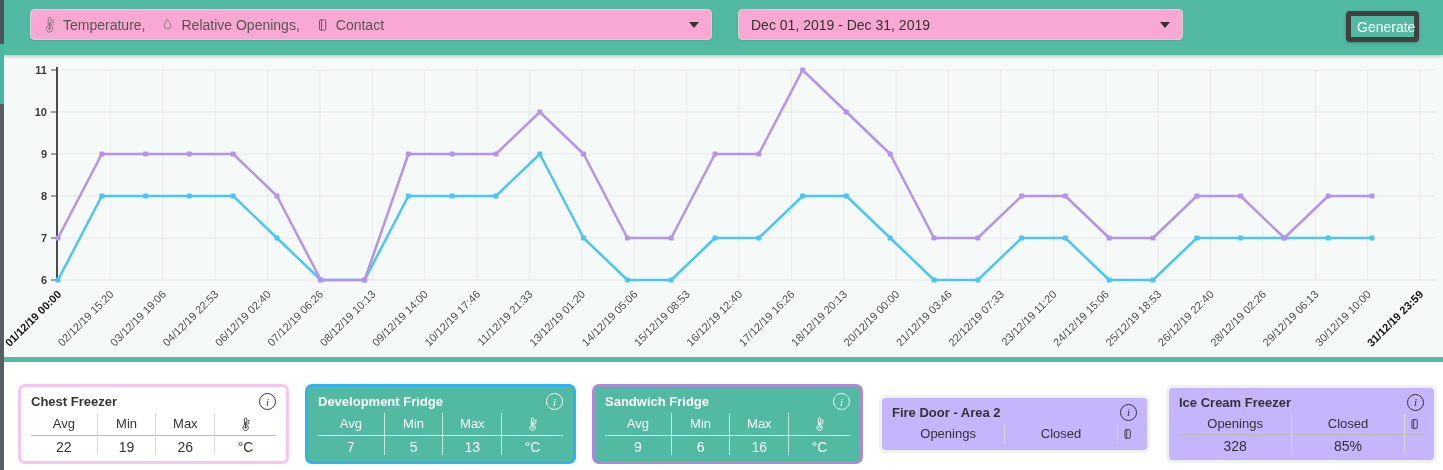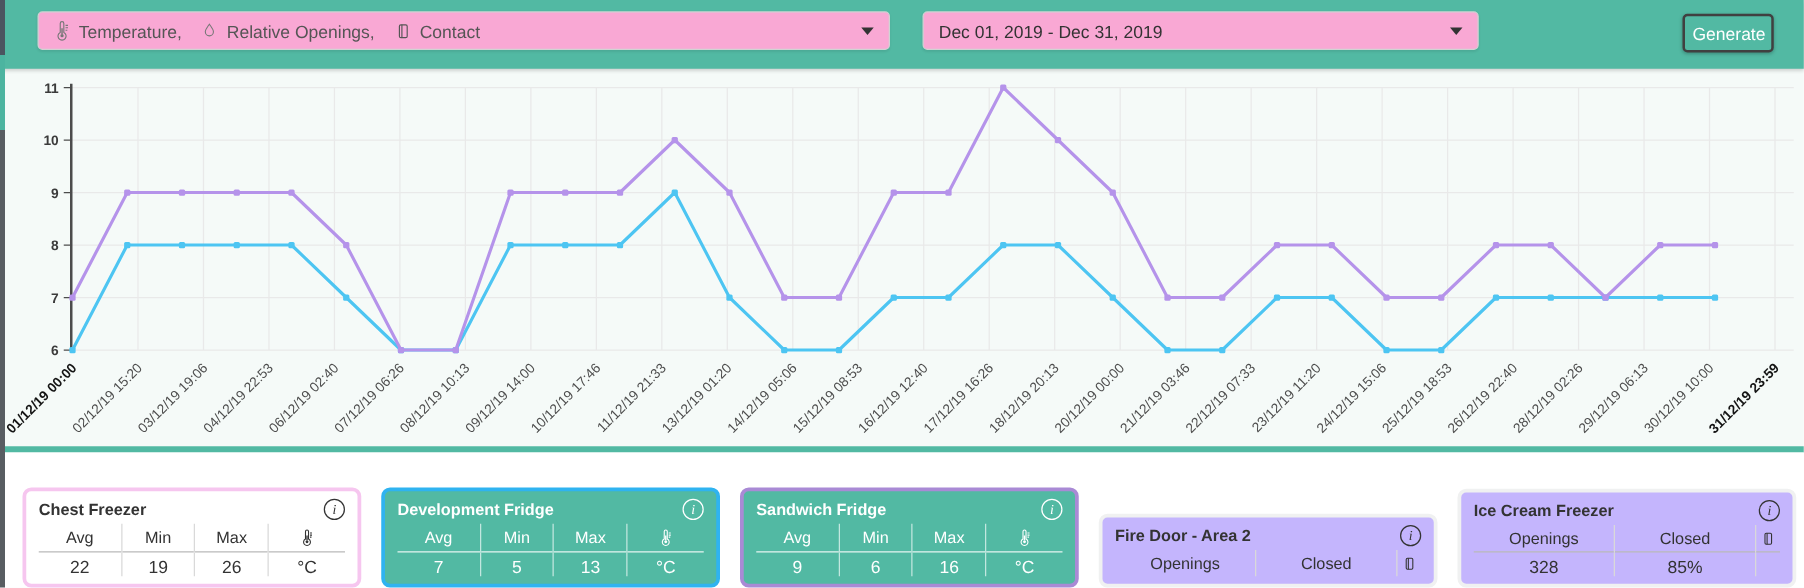--- a/index.html
+++ b/index.html
@@ -26,38 +26,38 @@
   }
   .dropdown.sensors{left:30px;width:682px;}
   .dropdown.dates{left:738px;width:445px;color:#333;}
   .dd-item{display:flex;align-items:center;margin-right:16px;white-space:nowrap;}
   .dd-item .ico{margin-right:7px;display:inline-flex;color:#777;}
   .caret{width:0;height:0;border-left:5px solid transparent;border-right:5px solid transparent;
     border-top:6px solid #333;margin-left:auto;}
   .generate-btn{
     position:absolute;left:1346px;top:11px;width:73px;height:31px;
     background:#52b9a3;color:#fff;font-size:14px;font-family:"Liberation Sans",sans-serif;
-    border:2px solid #404040;border-radius:4px;cursor:pointer;
+    border:5px solid #404040;border-radius:4px;cursor:pointer;
     box-shadow:0 1px 3px rgba(0,0,0,.25);
   }
 
   
   .chart-panel{
     position:absolute;left:0;top:55px;width:1443px;height:302px;
     background:#f5faf8;
   }
   .chart-baseline{
     position:absolute;left:0;top:357px;width:1443px;height:5px;background:#52b9a3;
   }
   #chart-svg{position:absolute;left:0;top:0;}
 
   
   .cards{
     position:absolute;left:0;top:362px;width:1443px;height:108px;background:#ffffff;
-    display:flex;align-items:flex-end;padding:16px 0 0 18px;box-sizing:border-box;gap:16px;
+    display:flex;align-items:center;padding:16px 0 0 18px;box-sizing:border-box;gap:16px;
   }
   .card{
     width:271px;box-sizing:border-box;border:3px solid transparent;border-radius:7px;
     padding:6px 10px 6px;background:#fff;color:#333;
   }
   .card--pink{border-color:#f6c6ef;background:#ffffff;}
   .card--blue{border-color:#2fb3f0;background:#52b9a3;color:#fff;}
   .card--purple{border-color:#a98ad5;background:#52b9a3;color:#fff;}
   .card--plain{border-color:#f0f1f1;background:#c4b5fd;}
   .card-head{display:flex;justify-content:space-between;align-items:center;margin-bottom:3px;}

